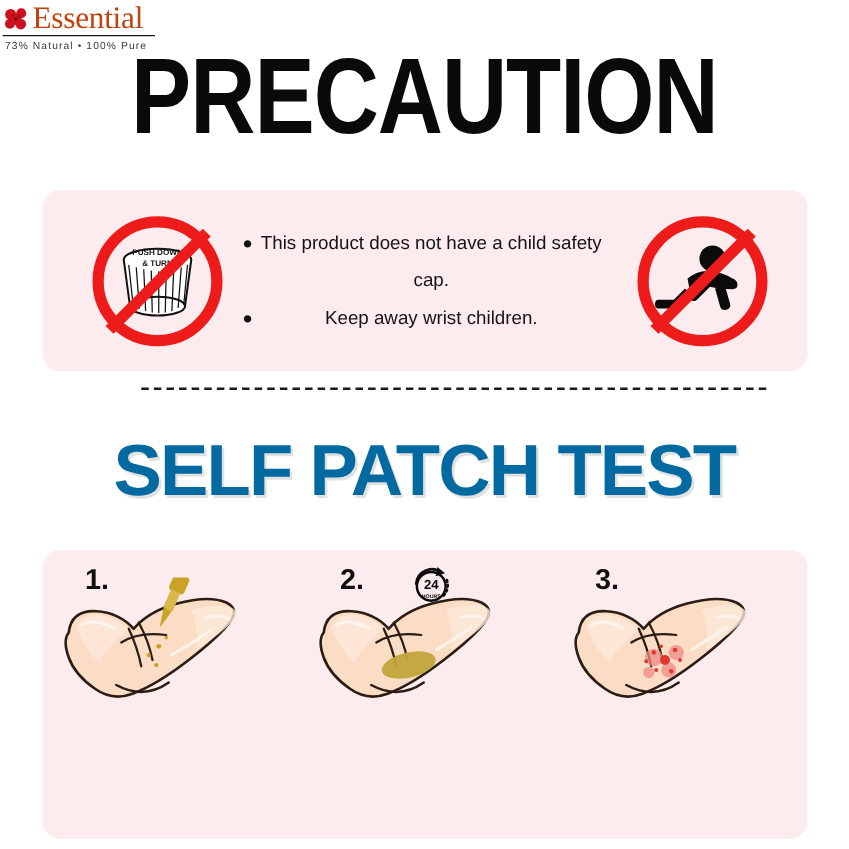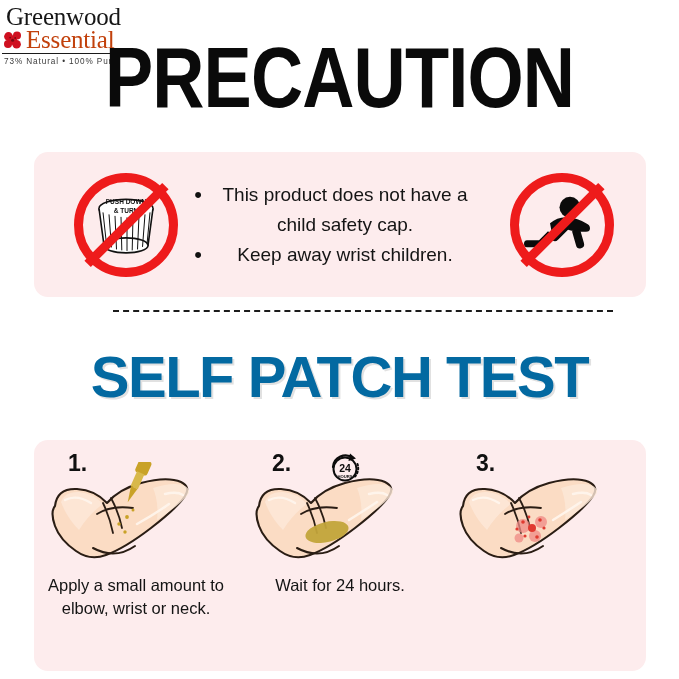--- a/index.html
+++ b/index.html
@@ -148,21 +148,21 @@
     flex: 0 0 auto;
     width: 20px;
     font-size: 22px;
     line-height: 30px;
     color: #111;
     text-align: center;
   }
   .bullet-text {
     flex: 1 1 auto;
     text-align: center;
-    font-size: 19px;
+    font-size: 15px;
     line-height: 30px;
     color: #141414;
     font-weight: 500;
     padding-right: 22px;
   }
 
   
   .divider {
     position: absolute;
     left: 113px;
@@ -218,21 +218,20 @@
     top: -14px;
     width: 40px;
     height: 40px;
     text-decoration: underline;
   }
 </style>
 </head>
 <body>
 
 <div class="logo">
-  <div class="logo-line1">Greenwood</div>
   <div class="logo-row2">
     <span class="logo-flower">
       <svg width="22" height="22" viewBox="0 0 22 22">
         <g fill="#cf1020">
           <circle cx="6.5" cy="7.5" r="4.4"></circle>
           <circle cx="15.0" cy="6.6" r="4.0"></circle>
           <circle cx="6.0" cy="15.0" r="4.0"></circle>
           <circle cx="14.6" cy="15.2" r="4.3"></circle>
           <circle cx="10.6" cy="11.2" r="4.6"></circle>
         </g>
@@ -336,21 +335,20 @@
           <path d="M93 26 l3.5 16 l3.5 -16 z" fill="#c9a227"></path>
         </g>
         <g fill="#c9a227">
           <circle cx="86" cy="55" r="1.9"></circle>
           <circle cx="78" cy="62" r="1.7"></circle>
           <circle cx="84" cy="70" r="1.7"></circle>
           <circle cx="92" cy="48" r="1.5"></circle>
         </g>
       </svg>
     </div>
-    <div class="step-caption">Apply a small amount  to elbow, wrist or neck.</div>
   </div>
 
   <div class="step">
     <div class="step-num">2.</div>
     <div class="step-art">
       <div class="clock-badge">
         <svg width="40" height="40" viewBox="0 0 40 40">
           <circle cx="20" cy="21" r="11.5" fill="none" stroke="#0c0c0c" stroke-width="2"></circle>
           <path d="M8 19 a12.5 12.5 0 0 1 20 -9" fill="none" stroke="#0c0c0c" stroke-width="2.2" stroke-linecap="round"></path>
           <path d="M25 5.5 l6 5 l-7.5 2.5 z" fill="#0c0c0c"></path>
@@ -370,21 +368,20 @@
         </g>
         <ellipse cx="82" cy="70" rx="22" ry="10" transform="rotate(-13 82 70)" fill="#c2a43a" opacity="0.95"></ellipse>
         <g stroke="#fff6ee" stroke-width="2.4" fill="none" stroke-linecap="round" opacity="0.9">
           <path d="M24 38 q12 -6 26 3"></path>
           <path d="M124 32 q12 -3 18 1"></path>
           <path d="M104 58 q16 -10 28 -18"></path>
         </g>
         <path d="M52 86 q22 12 42 -2" stroke="#2a1d14" stroke-width="2" fill="none" stroke-linecap="round"></path>
       </svg>
     </div>
-    <div class="step-caption">Wait for 24 hours.</div>
   </div>
 
   <div class="step">
     <div class="step-num">3.</div>
     <div class="step-art">
       <svg width="190" height="110" viewBox="0 0 190 110">
         <path d="M14 44 q2 -18 22 -17 q18 1 30 14 q12 -14 34 -20 q26 -7 40 -1 q10 5 4 14 q-8 12 -34 32 q-26 20 -45 27 q-16 6 -30 -4 q-16 -11 -21 -25 q-5 -14 0 -20 z" fill="#fbdcc4" stroke="#2a1d14" stroke-width="2.1" stroke-linejoin="round"></path>
         <path d="M20 40 q4 -11 18 -10 q14 1 24 12 q-14 10 -24 26 q-12 -12 -18 -28 z" fill="#fde8d8" opacity="0.85"></path>
         <path d="M112 26 q22 -7 32 -2 q7 4 2 10 q-10 11 -30 24 q2 -18 -4 -32 z" fill="#fde8d8" opacity="0.8"></path>
         <g stroke="#2a1d14" stroke-width="1.8" fill="none" stroke-linecap="round">

